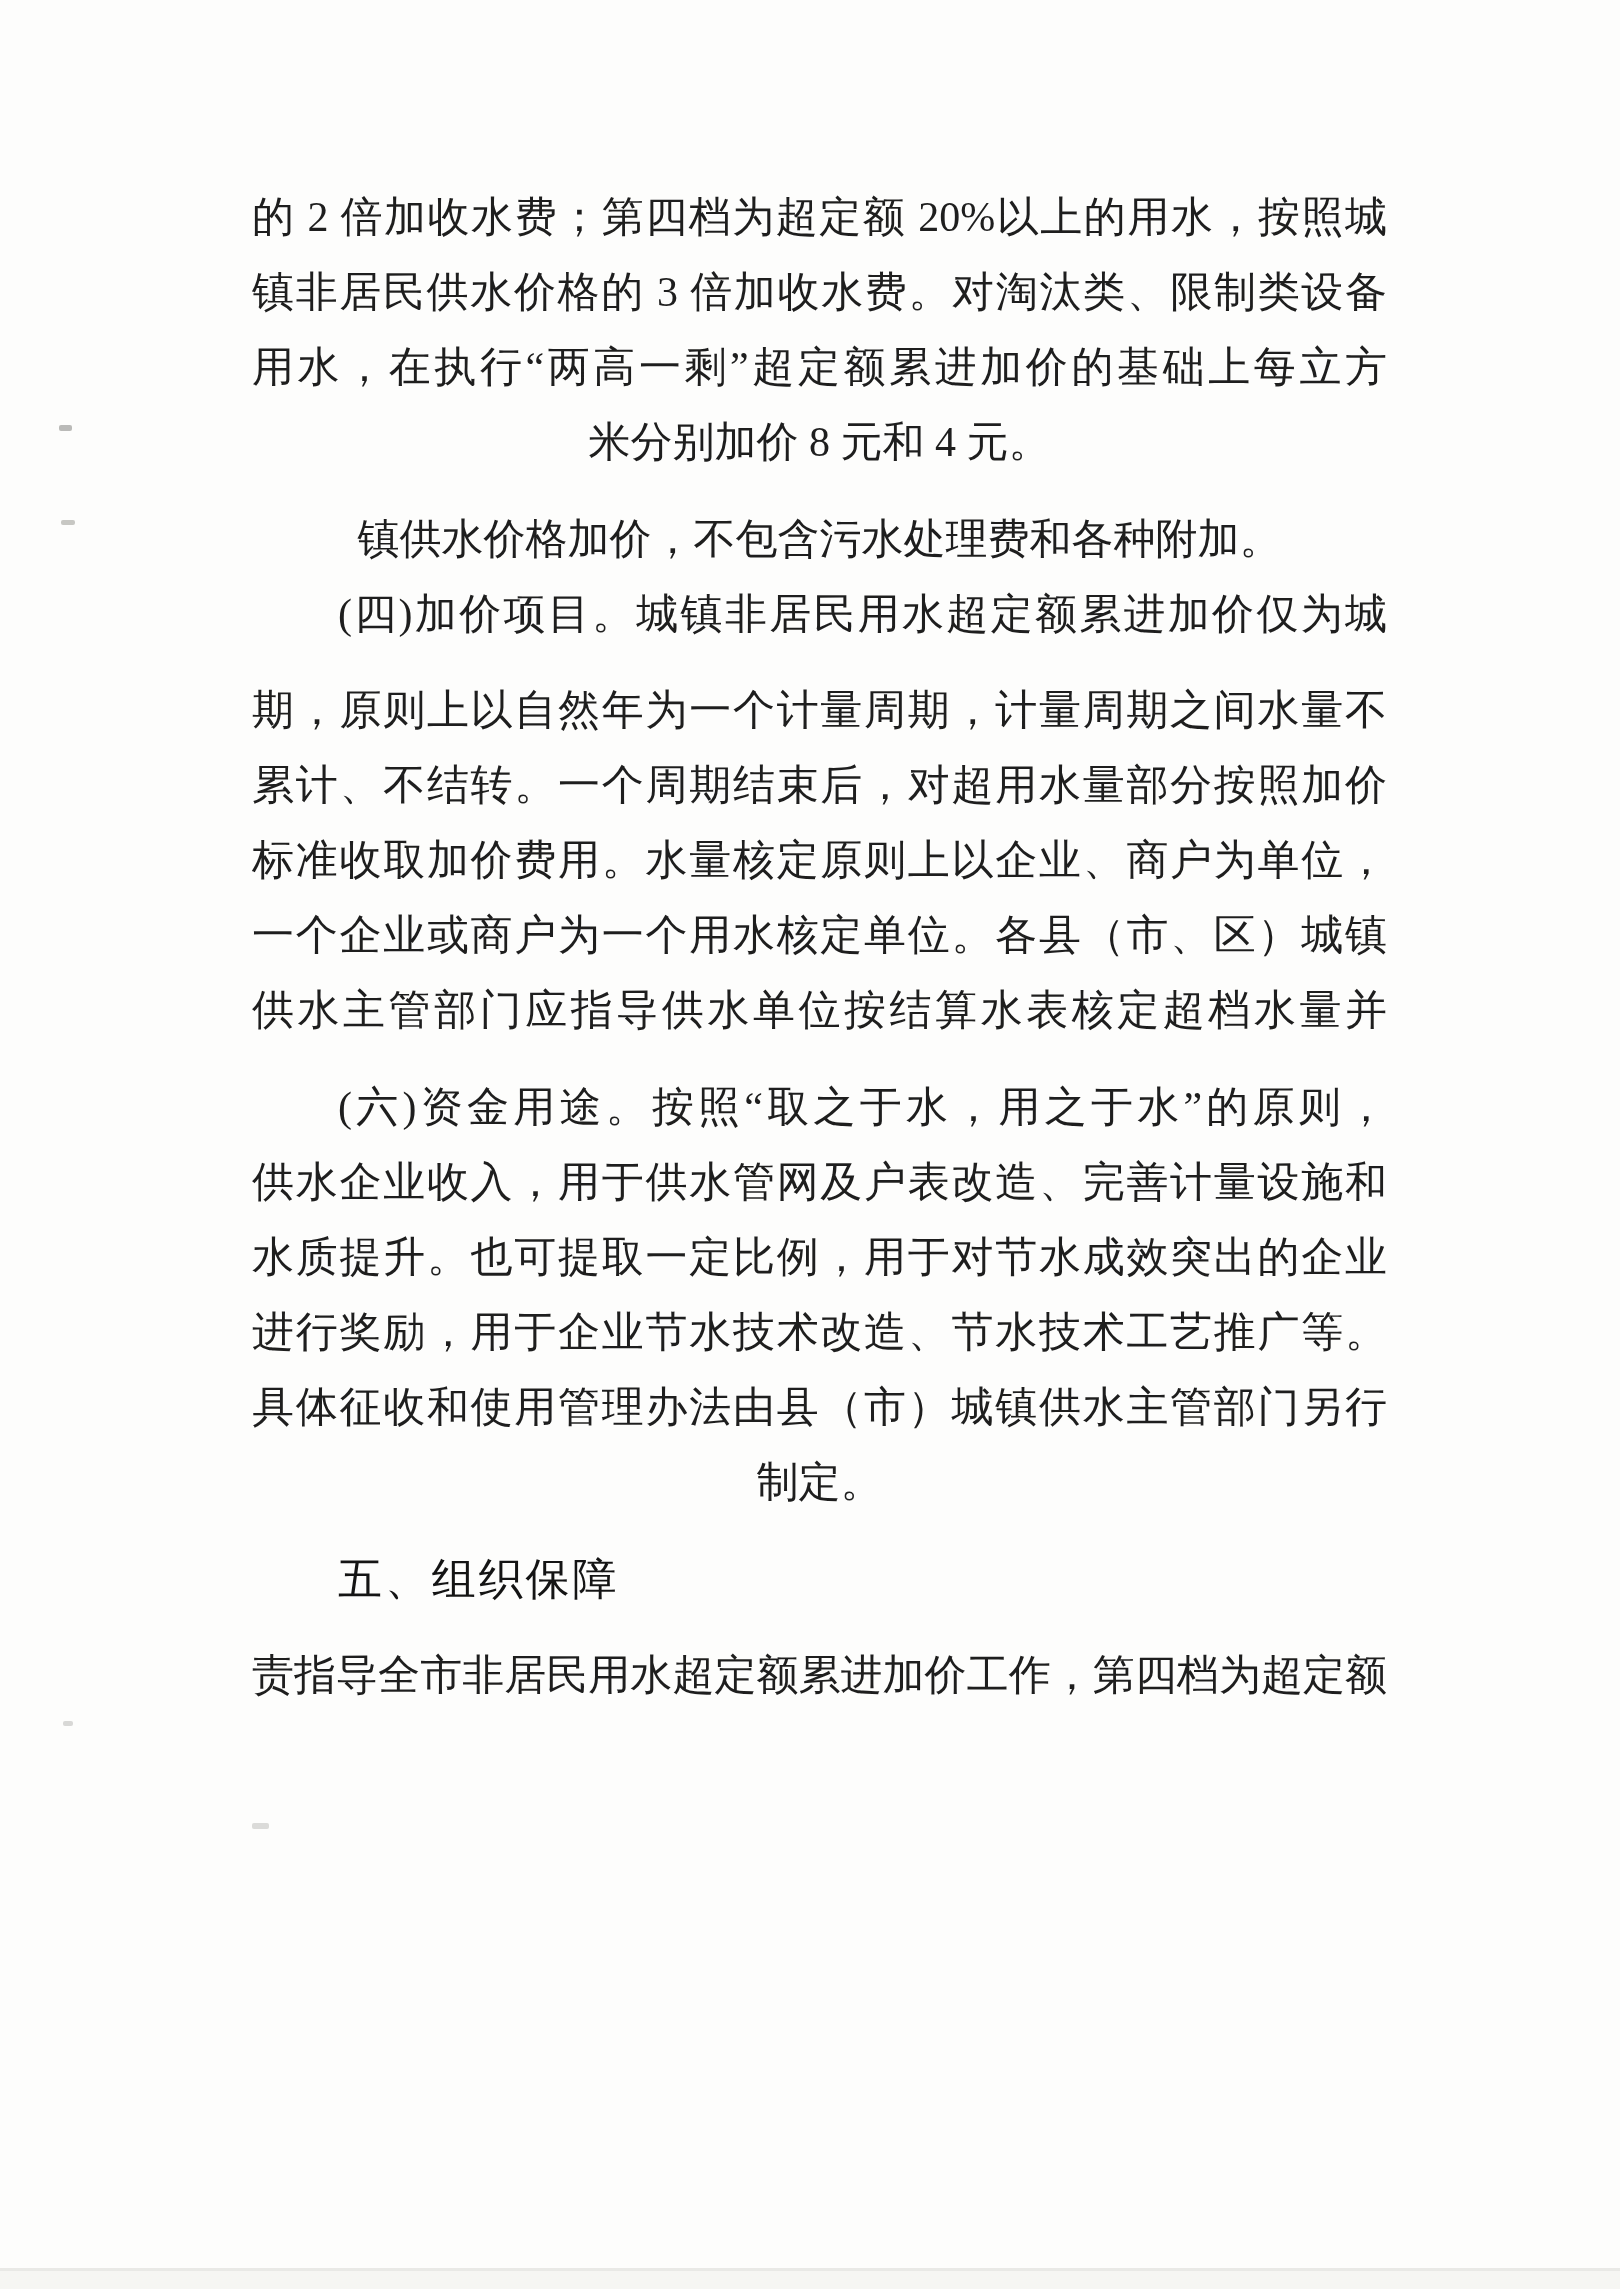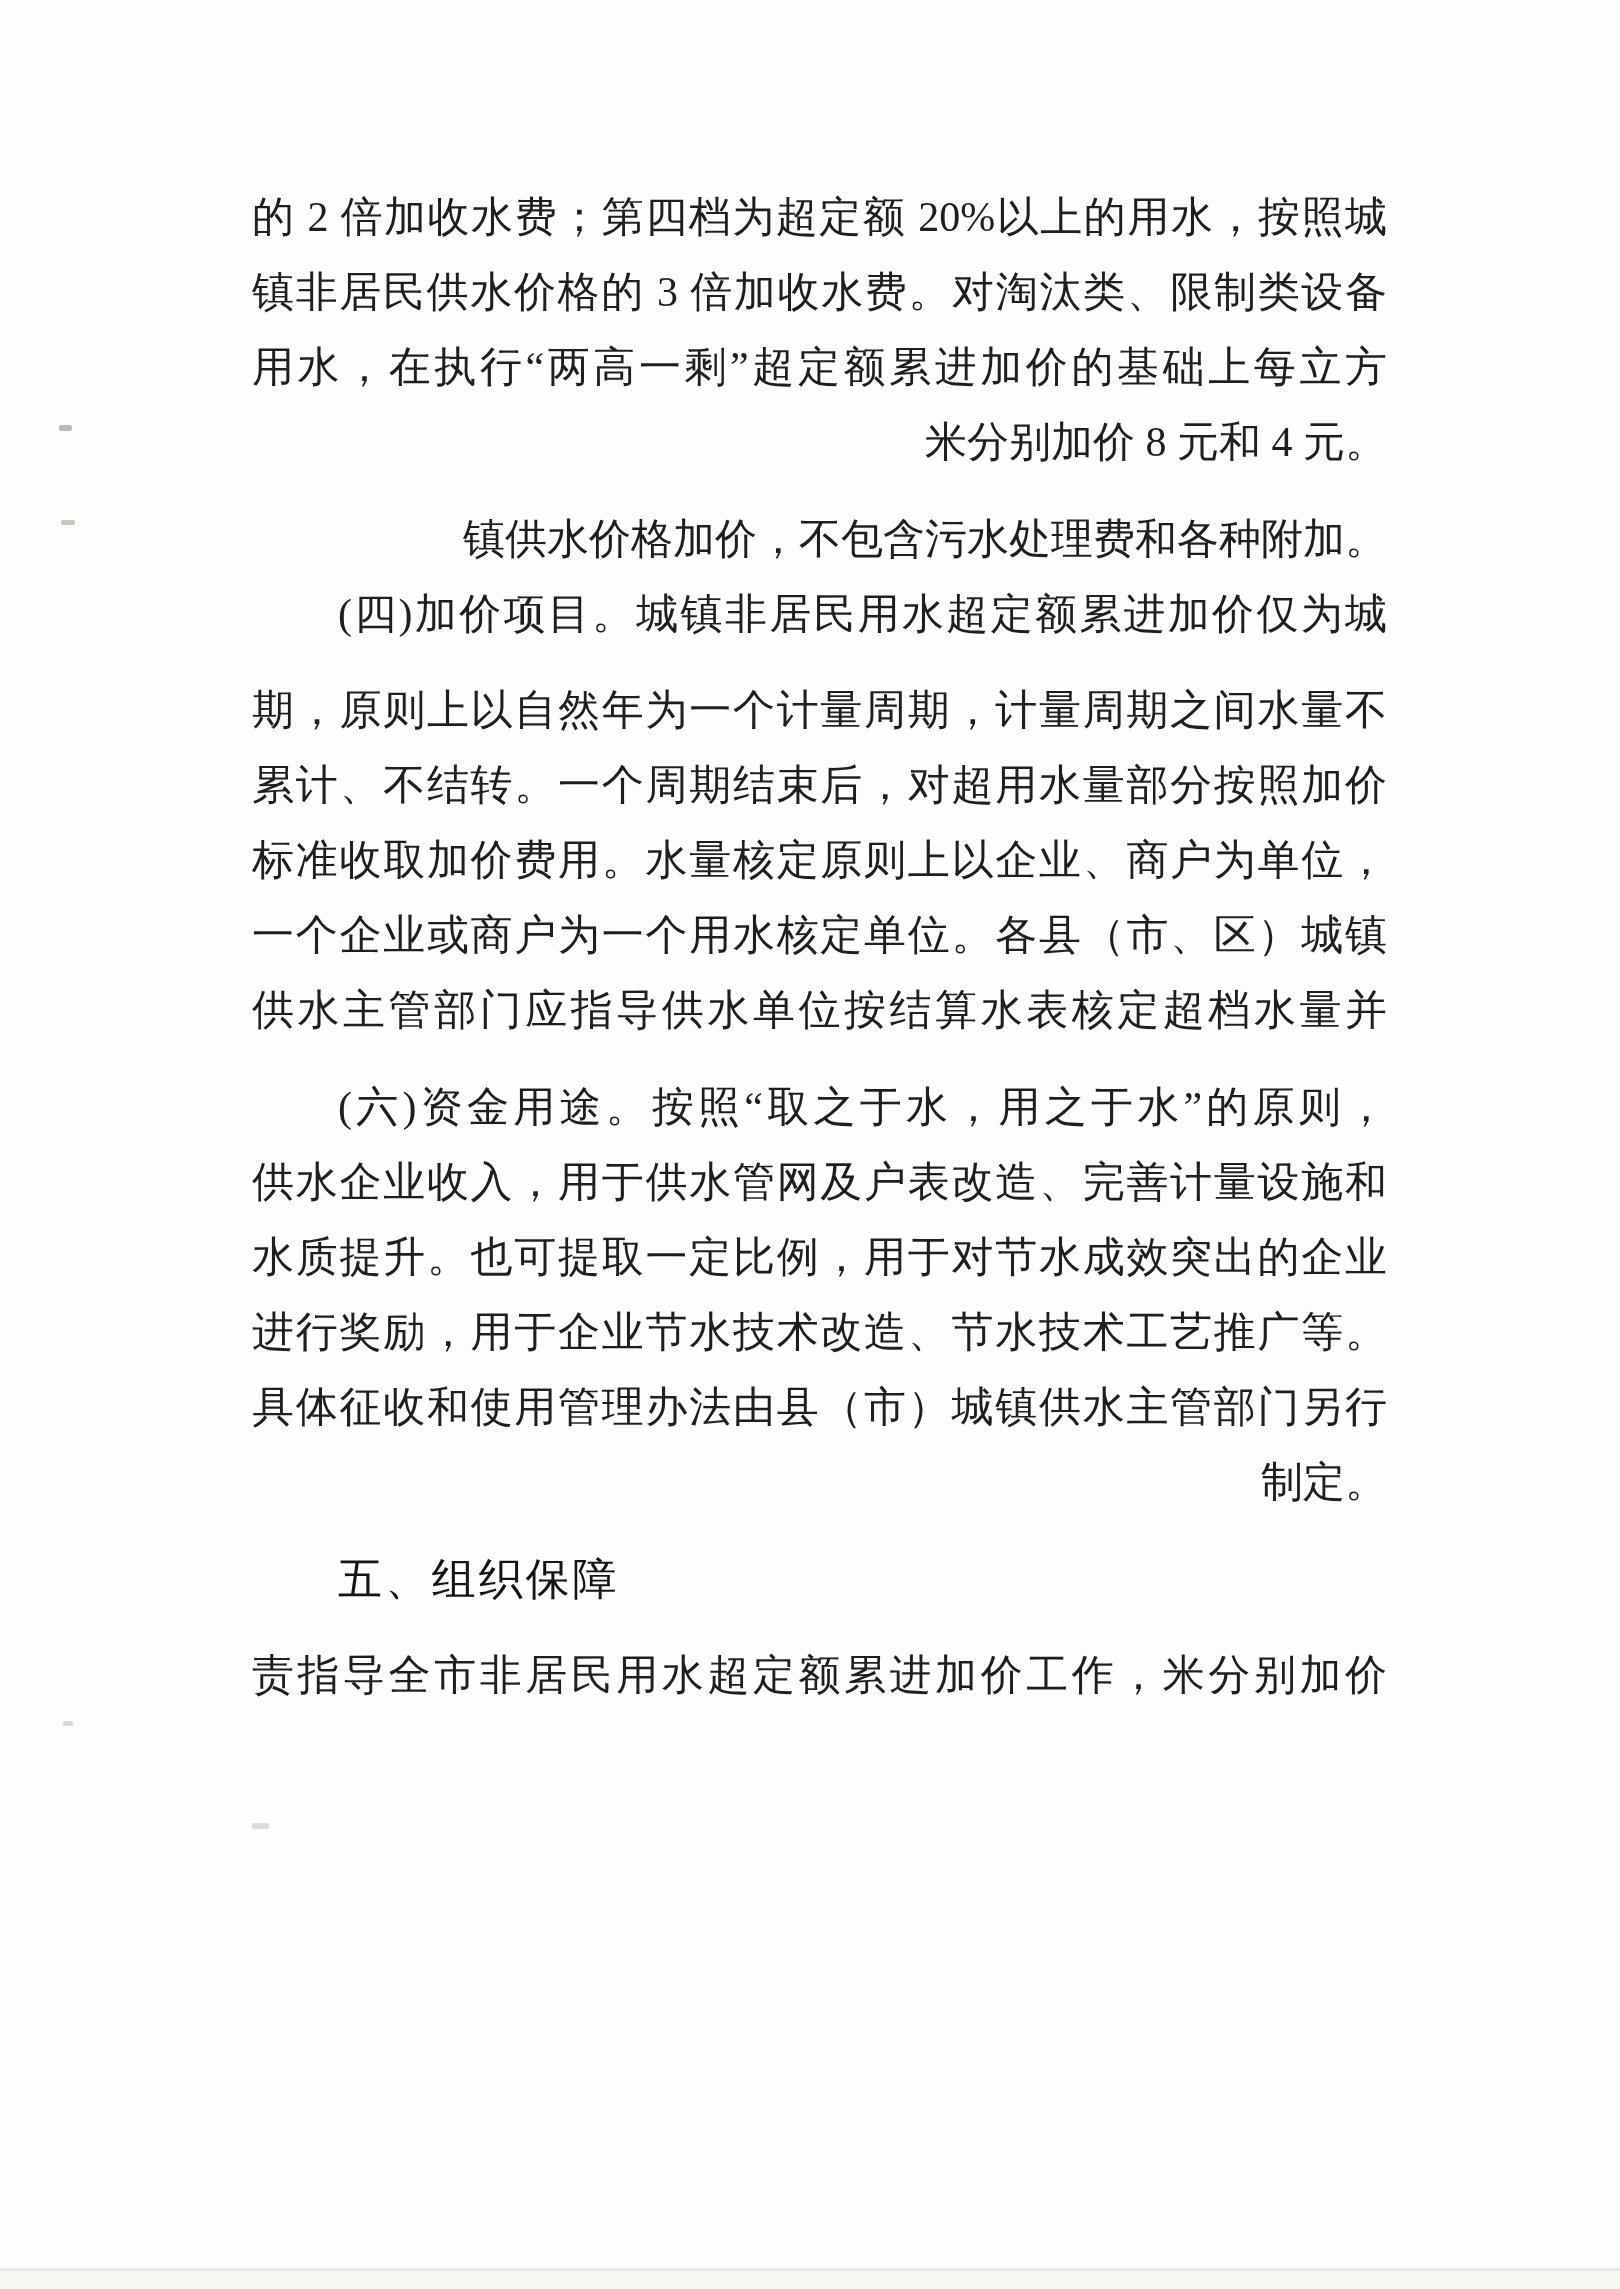--- a/index.html
+++ b/index.html
@@ -19,21 +19,21 @@
     left: 252px;
     top: 180px;
     width: 1135px;
     color: #1e1e1e;
   }
   .para { margin: 0; padding: 0; }
   .para.sp { margin-top: 21.6px; }
   .line {
     font-size: 42px;
     line-height: 75px;
-    text-align: right;
+    text-align: center;
     -webkit-font-smoothing: antialiased;
   }
   
   .line.j {
     text-align: justify;
     text-align-last: justify;
   }
   
   .line.ind { text-indent: 86px; }
   .heading {
@@ -106,21 +106,21 @@
     <div class="line j">供水企业收入，用于供水管网及户表改造、完善计量设施和</div>
     <div class="line j">水质提升。也可提取一定比例，用于对节水成效突出的企业</div>
     <div class="line j">进行奖励，用于企业节水技术改造、节水技术工艺推广等。</div>
     <div class="line j">具体征收和使用管理办法由县（市）城镇供水主管部门另行</div>
     <div class="line">制定。</div>
   </div>
 
   <h2 class="heading sp">五、组织保障</h2>
 
   <div class="para sp">
-    <div class="line j">责指导全市非居民用水超定额累进加价工作，米分别加价</div>
+    <div class="line j">责指导全市非居民用水超定额累进加价工作，第四档为超定额</div>
   </div>
 
 </div>
 
 <div class="speck s1"></div>
 <div class="speck s2"></div>
 <div class="speck s3"></div>
 <div class="speck s4"></div>
 <div class="bottom-edge"></div>
 <div class="bottom-strip"></div>

